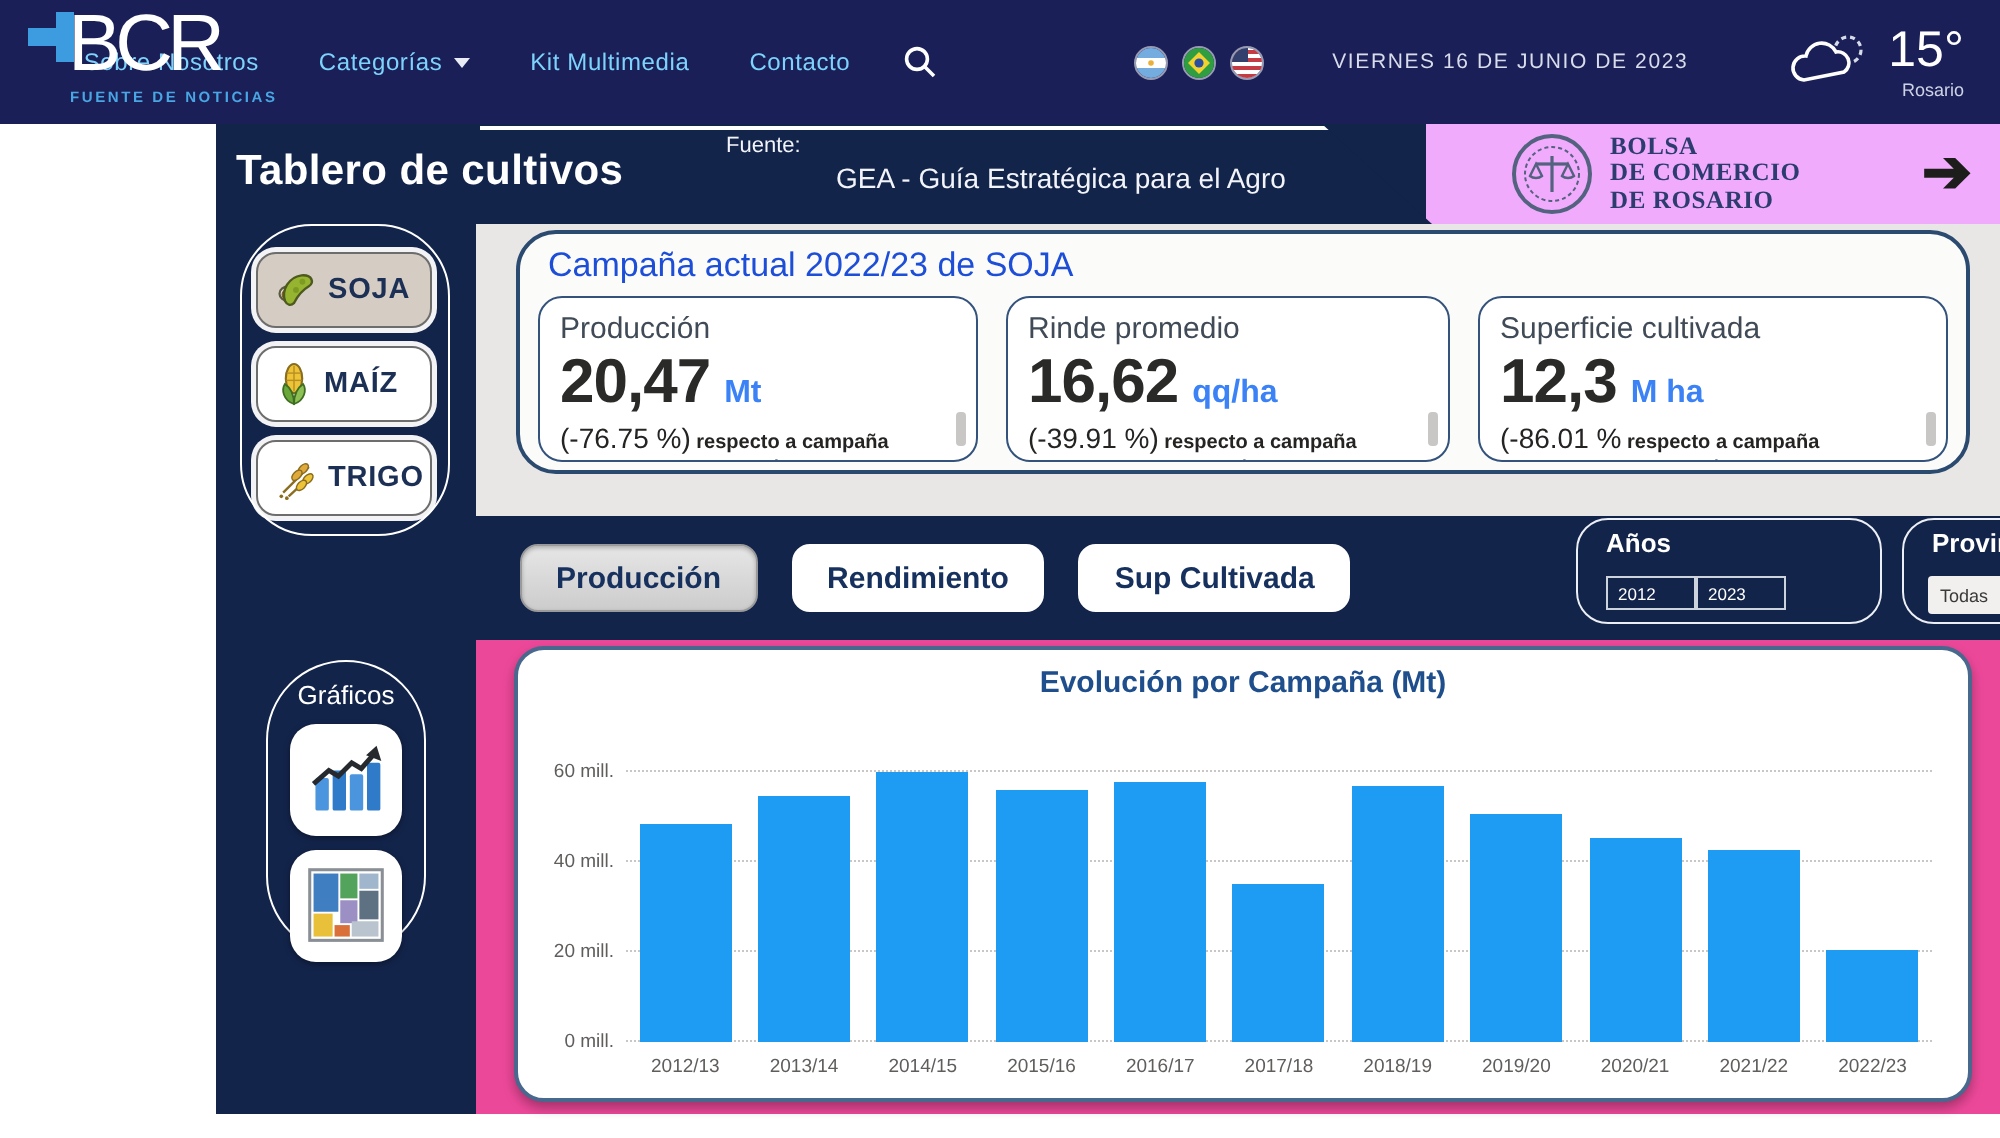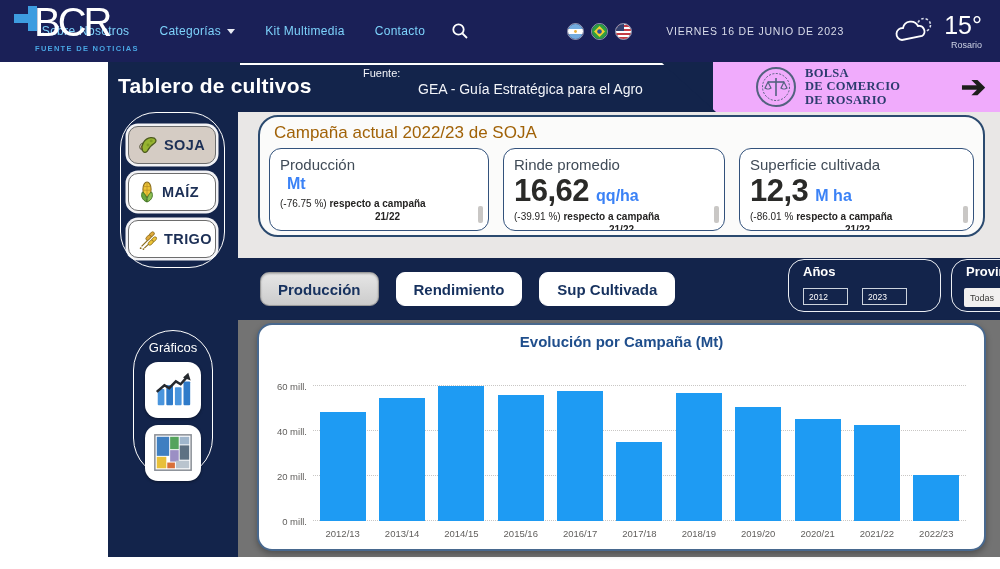--- a/index.html
+++ b/index.html
@@ -50,50 +50,50 @@
   .crop-btn { position:absolute; left:7px; width:88px; height:38px; background:#ffffff; border:1px solid #6d6d6d; border-radius:10px; box-shadow:0 0 0 2.5px rgba(255,255,255,.95); display:flex; align-items:center; padding-left:8px; gap:5px; cursor:pointer; }
   .crop-btn.selected { background:#d5ccc4; }
   .crop-label { font-size:14.5px; font-weight:bold; color:#1c2f55; letter-spacing:.4px; }
   .charts-box { position:absolute; left:25px; top:268px; width:80px; height:148px; border:1.5px solid #ffffff; border-radius:40px; text-align:center; }
   .charts-label { color:#ffffff; font-size:13px; margin-top:9px; }
   .chart-icon-btn { width:56px; height:56px; background:#ffffff; border-radius:13px; margin:7px auto 0; display:flex; align-items:center; justify-content:center; cursor:pointer; box-shadow:0 1px 3px rgba(0,0,0,.4); }
 
   
   .top-gray { position:absolute; left:130px; top:50px; width:762px; height:146px; background:#e9e7e6; }
   .summary-box { position:absolute; left:20px; top:3px; width:727px; height:122px; background:#fbfbfa; border:2px solid #2b4a6f; border-radius:20px; }
-  .summary-title { position:absolute; left:14px; top:6px; font-size:17px; color:#a16207; }
+  .summary-title { position:absolute; left:14px; top:6px; font-size:17px; color:#1d4ed8; }
   .cards-row { position:absolute; left:9px; right:9px; top:31px; bottom:4px; display:flex; gap:14px; }
   .stat-card { background:#ffffff; border:1.5px solid #33527c; border-radius:12px; overflow:hidden; position:relative; padding:7px 10px 0; }
   .stat-card.c1 { width:220px; } .stat-card.c2 { width:222px; } .stat-card.c3 { flex:1; }
   .stat-label { font-size:15px; color:#404b57; }
   .stat-valrow { display:flex; align-items:baseline; margin-top:2px; }
   .stat-value { font-size:31px; font-weight:bold; letter-spacing:-.5px; color:#2a2a28; line-height:1; }
   .stat-unit { font-size:16px; font-weight:bold; color:#3b82f6; margin-left:7px; }
   .stat-delta { margin-top:5px; font-size:10px; color:#252423; white-space:nowrap; }
-  .delta-pct { font-size:10px; }
+  .delta-pct { font-size:14px; }
   .delta-rest { font-weight:bold; }
   .stat-delta2 { font-size:10px; font-weight:bold; color:#252423; margin-left:95px; margin-top:2px; }
   .card-scroll { position:absolute; right:5px; top:57px; width:5px; height:17px; background:#c9c7c5; border-radius:2px; cursor:pointer; }
 
   
   .filter-strip { position:absolute; left:130px; top:196px; width:762px; height:62px; background:#13244b; }
   .tabs { position:absolute; left:22px; top:14px; display:flex; gap:17px; }
   .tab { height:34px; padding:0 17px; border-radius:9px; background:#ffffff; border:1px solid #ffffff; font-size:15px; font-weight:bold; color:#16315e; display:flex; align-items:center; cursor:pointer; white-space:nowrap; }
   .tab.selected { background:linear-gradient(#e6e6e6,#cccccc); border:1px solid #9a9a9a; box-shadow:inset 0 1px 2px rgba(0,0,0,.25); }
   .group-box { position:absolute; top:1px; height:53px; border:1.5px solid #eceff4; border-radius:16px; }
   .group-box.years { left:550px; width:153px; }
   .group-box.prov { left:713px; width:120px; }
   .group-label { position:absolute; left:14px; top:4px; color:#ffffff; font-size:13px; font-weight:bold; }
-  .year-inputs { position:absolute; left:14px; top:28px; display:flex; gap:14px; }
+  .year-inputs { position:absolute; left:14px; top:28px; display:flex; gap:0; }
   .year-input { width:45px; height:17px; background:transparent; border:1px solid #ccd3dd; color:#ffffff; font-size:8.5px; padding-left:5px; font-family:"Liberation Sans", sans-serif; }
   .dropdown { position:absolute; left:12px; top:28px; width:96px; height:19px; background:#f1f0ef; border-radius:2px; display:flex; align-items:center; padding:0 6px; cursor:pointer; }
   .dropdown-value { font-size:9px; color:#3a3a38; flex:1; }
 
   
-  .chart-section { position:absolute; left:130px; top:258px; width:762px; height:237px; background:#737373; }
+  .chart-section { position:absolute; left:130px; top:258px; width:762px; height:237px; background:#ec4899; }
   .chart-card { position:absolute; left:19px; top:3px; width:729px; height:228px; background:#ffffff; border:2px solid #48688e; border-radius:15px; box-shadow:0 3px 6px rgba(0,0,0,.3); }
   .chart-title { position:absolute; left:0; right:0; top:8px; text-align:center; font-size:15px; font-weight:bold; color:#1f4e8c; }
   .plot { position:absolute; left:10px; top:38px; right:16px; bottom:28px; }
   .grid-line { position:absolute; left:44px; right:2px; border-top:1px dotted #c9c7c5; }
   .grid-label { position:absolute; left:0; width:38px; text-align:right; font-size:9.5px; color:#605e5c; transform:translateY(50%); }
   .bars { position:absolute; left:44px; right:2px; top:0; bottom:0; display:flex; align-items:flex-end; }
   .bar-slot { flex:1; display:flex; justify-content:center; align-items:flex-end; height:100%; }
   .bar { width:46px; cursor:pointer; }
   .xlabels { position:absolute; left:54px; right:18px; bottom:8px; height:13px; display:flex; }
   .xlabel { flex:1; text-align:center; font-size:9.5px; color:#605e5c; }
@@ -268,20 +268,21 @@
       </div>
     </div>
 
     <div class="top-gray">
       <div class="summary-box">
         <div class="summary-title">Campaña actual 2022/23 de SOJA</div>
         <div class="cards-row">
           <div class="stat-card c1">
             <div class="stat-label">Producción</div>
             <div class="stat-valrow">
+              <span class="stat-value">20,47</span>
               <span class="stat-unit">Mt</span>
             </div>
             <div class="stat-delta"><span class="delta-pct">(-76.75 %)</span> <span class="delta-rest">respecto a campaña</span></div>
             <div class="stat-delta2">21/22</div>
             <div class="card-scroll"></div>
           </div>
           <div class="stat-card c2">
             <div class="stat-label">Rinde promedio</div>
             <div class="stat-valrow">
               <span class="stat-value">16,62</span>

